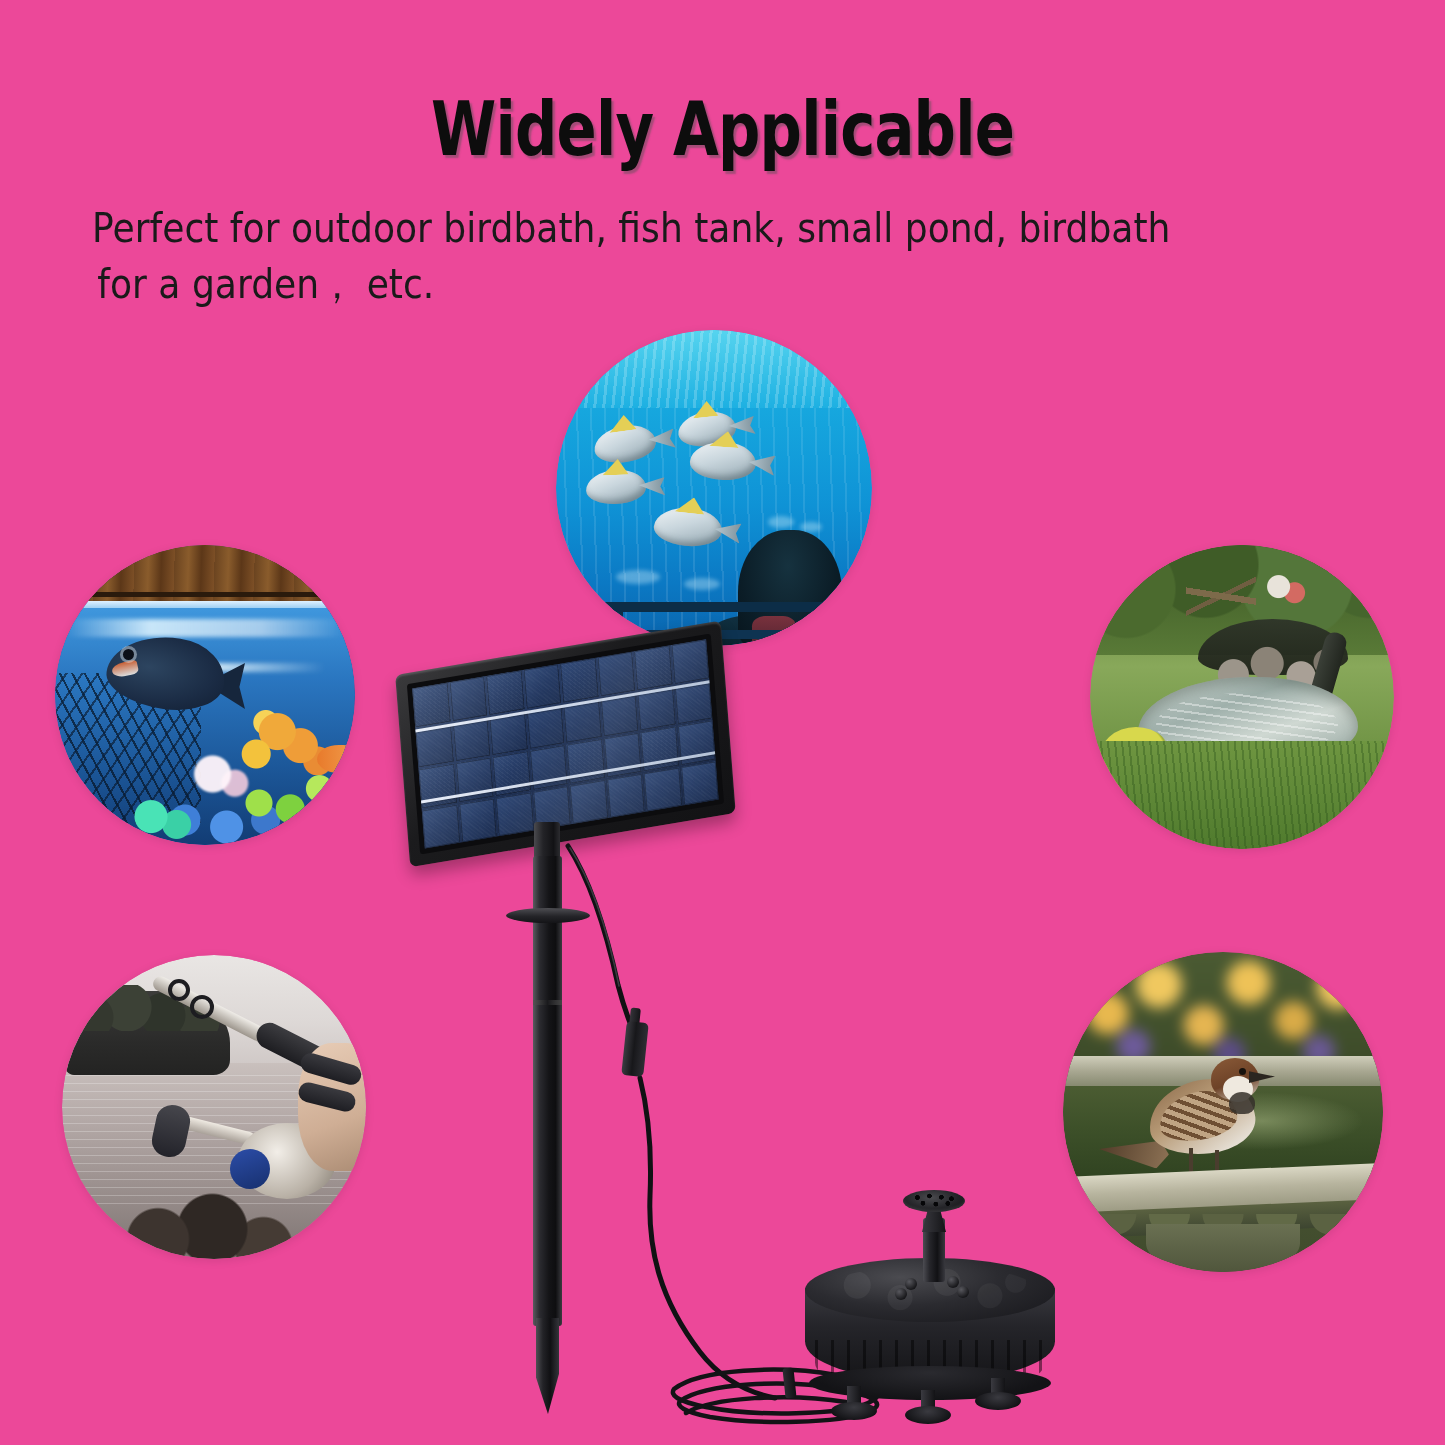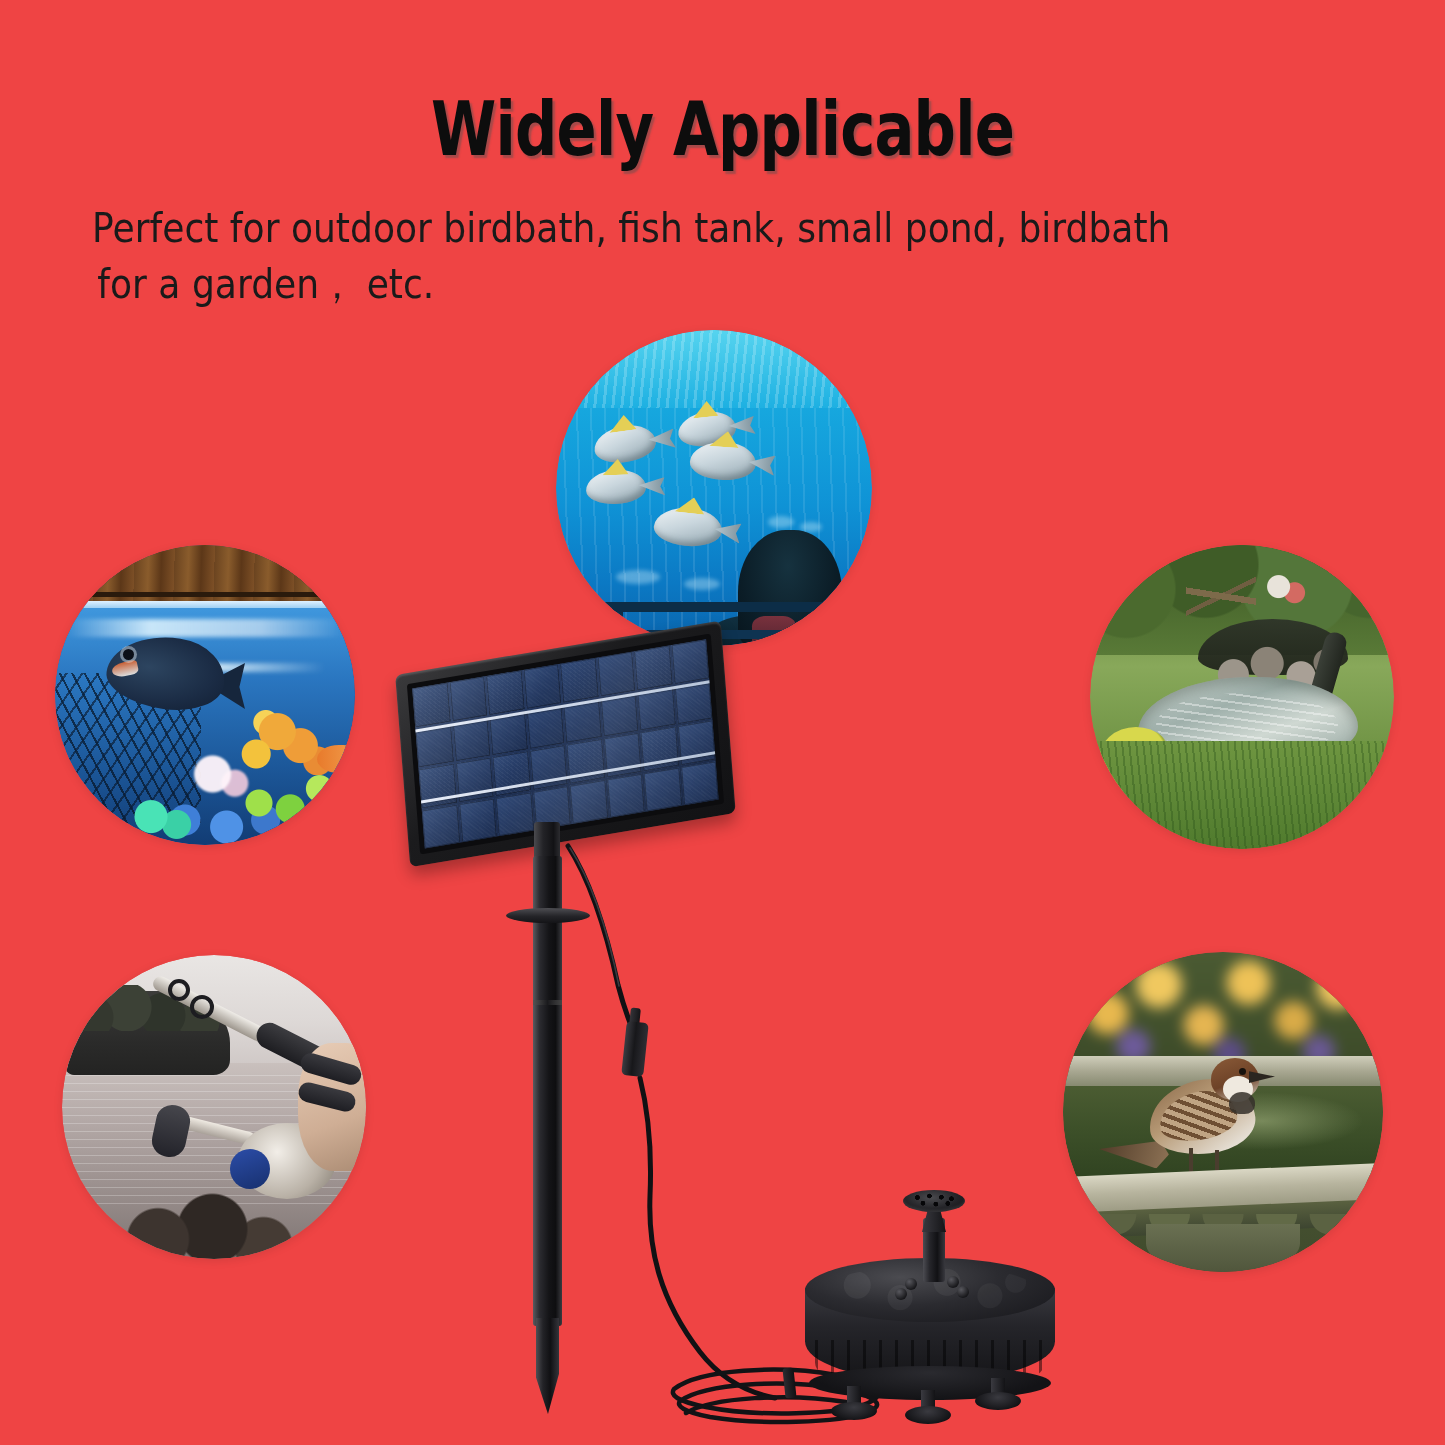--- a/index.html
+++ b/index.html
@@ -7,21 +7,21 @@
     padding: 0;
     background: #ffffff;
   }
   body {
     font-family: "Liberation Sans", sans-serif;
   }
   #page {
     position: relative;
     width: 1445px;
     height: 1445px;
-    background: #ef4444;
+    background: #ec4899;
     overflow: hidden;
   }
 
   
   #headline {
     position: absolute;
     left: 0;
     top: 88px;
     width: 1445px;
     text-align: center;

